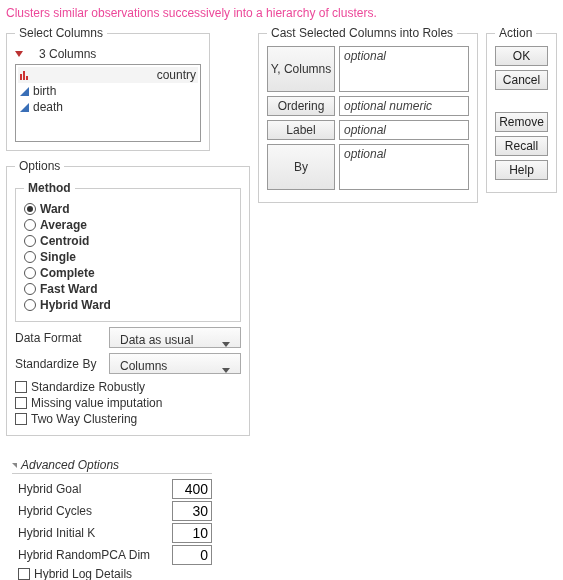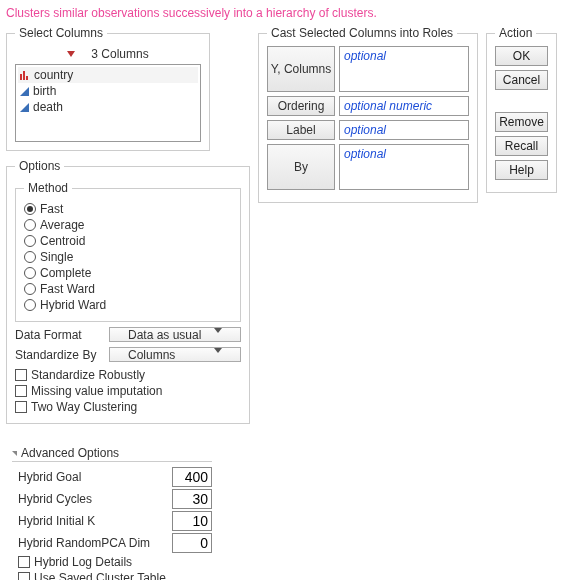--- a/index.html
+++ b/index.html
@@ -24,86 +24,85 @@
   legend {
     font-size: 12px;
     color: #333;
     padding: 0 4px;
   }
   
   .select-cols { width: 204px; }
   .cols-header {
     display: flex; align-items: center; gap: 16px;
     padding: 1px 0 3px 0;
-    justify-content: center;
   }
   .disclose { width:0; height:0; border-left:4px solid transparent; border-right:4px solid transparent; border-top:6px solid #b33; display:inline-block;}
   .col-list {
     border: 1px solid #999;
     background: #fff;
     height: 78px;
     padding: 2px 2px;
     overflow: hidden;
   }
   .col-list .row { display:flex; align-items:center; gap:4px; padding:1px 2px; }
-  .row.sel { background:#f4f4f4; }
+  .row.sel { background:#f4f4f4;justify-content:space-between; }
   .icon-bar { width:10px; display:flex; align-items:flex-end; gap:1px; }
   .icon-bar span { background:#c33; display:inline-block; width:2px;}
   .icon-bar .b1{height:6px;} .icon-bar .b2{height:9px;} .icon-bar .b3{height:4px;}
   .icon-tri {
     width:0;height:0;
     border-bottom:9px solid #3a6fb7;
     border-left:9px solid transparent;
     display:inline-block;
   }
   
   .options { width: 244px; margin-top: 8px; }
-  .method { margin-top:2px; }
+  .method { margin-top:2px;font-weight:bold; }
   .radio-row, .check-row { display:flex; align-items:center; gap:4px; padding:1px 0; }
   .radio, .checkbox {
     appearance:none; width:12px; height:12px; margin:0;
   }
   .radio { border:1px solid #555; border-radius:50%; position:relative; background:#fff;}
   .radio.checked::after{content:"";position:absolute;left:2px;top:2px;width:6px;height:6px;border-radius:50%;background:#333;}
   .checkbox { border:1px solid #555; background:#fff;}
   .form-row { display:flex; align-items:center; gap:6px; margin:5px 0; }
   .form-row label.lbl { width:88px; }
   .select {
     flex:1; border:1px solid #aaa; background:linear-gradient(#fcfcfc,#eee);
-    height:15px; display:flex; align-items:flex-start; justify-content:space-between;
-    padding:0 18px; font-size:12px;
+    height:21px; display:flex; align-items:flex-end; justify-content:space-between;
+    padding:0 10px; font-size:12px;
   }
   .select .chev{width:0;height:0;border-left:4px solid transparent;border-right:4px solid transparent;border-top:5px solid #555;}
   
   .cast { flex:1; min-width:220px; }
   .cast-row { display:flex; gap:4px; margin-bottom:4px; align-items:stretch;}
   .role-btn {
     width:68px; min-height:20px;
     border:1px solid #999; background:linear-gradient(#f8f8f8,#e6e6e6);
     font-size:12px; display:flex; align-items:center; justify-content:center;
     color:#333;
   }
   .role-input {
     flex:1; border:1px solid #999; background:#fff;
-    padding:2px 4px; color:#1d4ed8; font-style:italic;
+    padding:2px 4px; color:#404040; font-style:italic;
     font-size:12px;
   }
   .role-input.tall { height:46px; }
   
   .action { width:72px; }
   .action .btn {
     display:block; width:100%;
     border:1px solid #999; background:linear-gradient(#f8f8f8,#e6e6e6);
     font-size:12px; text-align:center; padding:2px 0; margin-bottom:4px;
     color:#222;
   }
   .action .gap { height:18px; }
   
   .advanced { margin-top:22px; width:200px; margin-left:6px;}
-  .adv-head { display:flex; align-items:center; gap:4px; border-bottom:1px solid #ccc; padding-bottom:1px; margin-bottom:4px;}
+  .adv-head { display:flex; align-items:center; gap:4px; border-bottom:1px solid #ccc; padding-bottom:1px; margin-bottom:4px;font-style:italic;}
   .adv-head .tw{width:0;height:0;border-top:5px solid #888;border-left:5px solid transparent;display:inline-block;transform:rotate(0deg);}
   .adv-row { display:flex; align-items:center; justify-content:space-between; padding:1px 0;}
   .adv-row label { flex:1; padding-left:6px;}
   .adv-row input.num {
     width:40px; border:1px solid #888; text-align:right;
     font-size:14px; padding:1px 3px; font-family:inherit;
   }
 </style>
 </head>
 <body>
@@ -138,21 +137,21 @@
       </div>
     </fieldset>
 
     <fieldset class="options">
       <legend>Options</legend>
 
       <fieldset class="method">
         <legend>Method</legend>
         <div class="radio-row">
             <span class="radio checked"></span>
-            <span>Fast</span>
+            <span>Ward</span>
           </div>
         <div class="radio-row">
             <span class="radio"></span>
             <span>Average</span>
           </div>
         <div class="radio-row">
             <span class="radio"></span>
             <span>Centroid</span>
           </div>
         <div class="radio-row">

